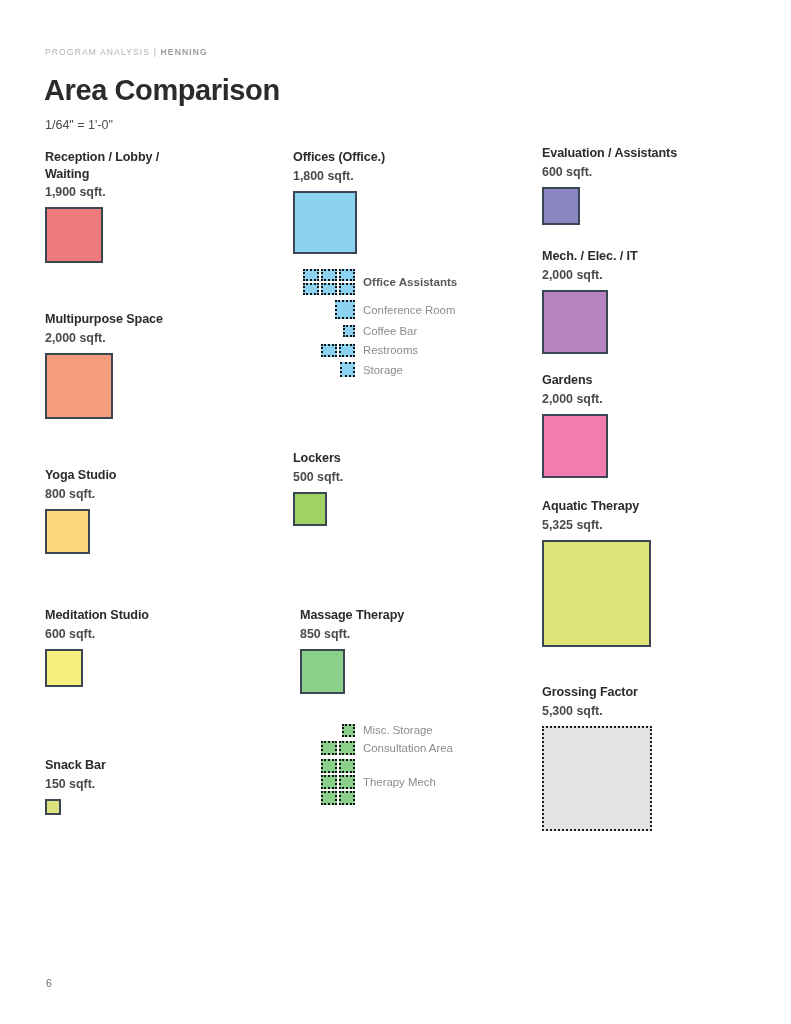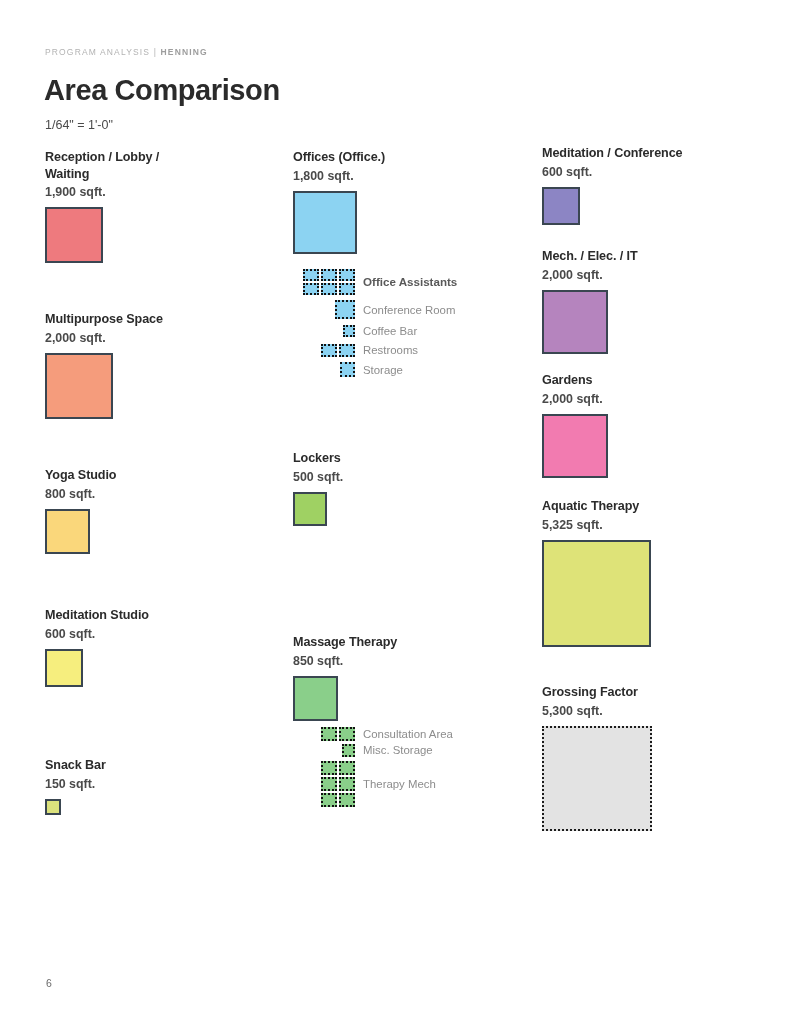--- a/index.html
+++ b/index.html
@@ -206,47 +206,47 @@
       </div>
 
     </div>
 
     <div class="entry" style="top:450px;">
       <div class="entry-name">Lockers</div>
       <div class="entry-area">500 sqft.</div>
       <div class="swatch" style="width: 34px; height: 34px; background-color: rgb(159, 209, 99);"></div>
     </div>
 
-    <div class="entry" style="top:634px;">
+    <div class="entry" style="top:607px;margin-left:7px;">
       <div class="entry-name">Massage Therapy</div>
       <div class="entry-area">850 sqft.</div>
       <div class="swatch" style="width: 45px; height: 45px; background-color: rgb(138, 207, 138);"></div>
     </div>
 
     <div class="subgroup" style="top:723px;">
 
+      <div class="subrow">
+        <div class="subcell-wrap">
+          <div class="subgrid" style="grid-template-columns:13px;grid-template-rows:13px;">
+            <div class="subcell" style="background-color: rgb(138, 207, 138);"></div>
+          </div>
+        </div>
+        <div class="sublabel">Misc. Storage</div>
+      </div>
+
       <div class="subrow" style="margin-top:4px;">
         <div class="subcell-wrap">
           <div class="subgrid" style="grid-template-columns:repeat(2,16px);grid-template-rows:14px;">
             <div class="subcell" style="background-color: rgb(138, 207, 138);"></div>
             <div class="subcell" style="background-color: rgb(138, 207, 138);"></div>
           </div>
         </div>
         <div class="sublabel">Consultation Area</div>
       </div>
 
-      <div class="subrow">
-        <div class="subcell-wrap">
-          <div class="subgrid" style="grid-template-columns:13px;grid-template-rows:13px;">
-            <div class="subcell" style="background-color: rgb(138, 207, 138);"></div>
-          </div>
-        </div>
-        <div class="sublabel">Misc. Storage</div>
-      </div>
-
       <div class="subrow" style="margin-top:4px;">
         <div class="subcell-wrap">
           <div class="subgrid" style="grid-template-columns:repeat(2,16px);grid-template-rows:repeat(3,14px);">
             <div class="subcell" style="background-color: rgb(138, 207, 138);"></div>
             <div class="subcell" style="background-color: rgb(138, 207, 138);"></div>
             <div class="subcell" style="background-color: rgb(138, 207, 138);"></div>
             <div class="subcell" style="background-color: rgb(138, 207, 138);"></div>
             <div class="subcell" style="background-color: rgb(138, 207, 138);"></div>
             <div class="subcell" style="background-color: rgb(138, 207, 138);"></div>
           </div>
@@ -254,21 +254,21 @@
         <div class="sublabel">Therapy Mech</div>
       </div>
 
     </div>
 
   </div>
 
   <div class="col" id="col-3">
 
     <div class="entry" style="top:145px;">
-      <div class="entry-name">Meditation / Conference</div>
+      <div class="entry-name">Evaluation / Assistants</div>
       <div class="entry-area">600 sqft.</div>
       <div class="swatch" style="width: 38px; height: 38px; background-color: rgb(140, 133, 196);"></div>
     </div>
 
     <div class="entry" style="top:248px;">
       <div class="entry-name">Mech. / Elec. / IT</div>
       <div class="entry-area">2,000 sqft.</div>
       <div class="swatch" style="width: 66px; height: 64px; background-color: rgb(181, 132, 190);"></div>
     </div>
 

